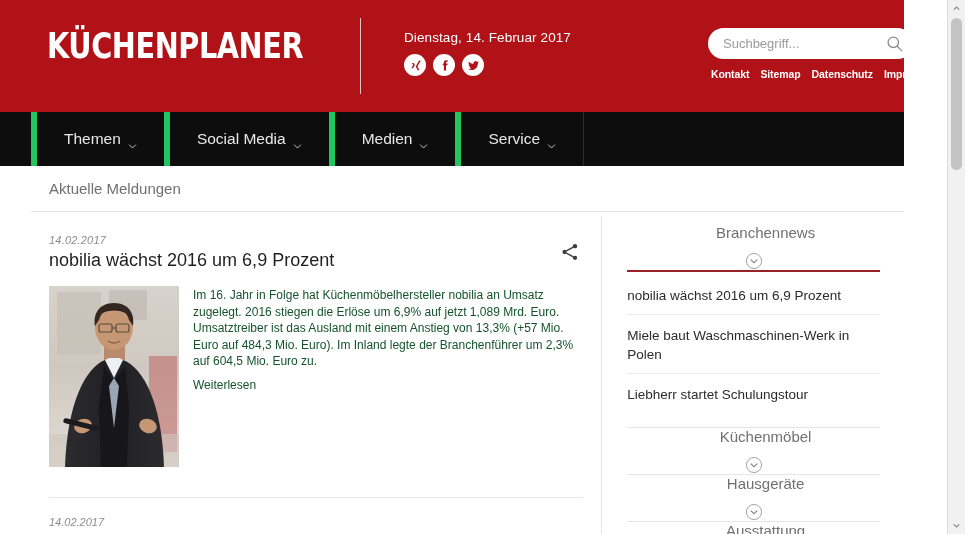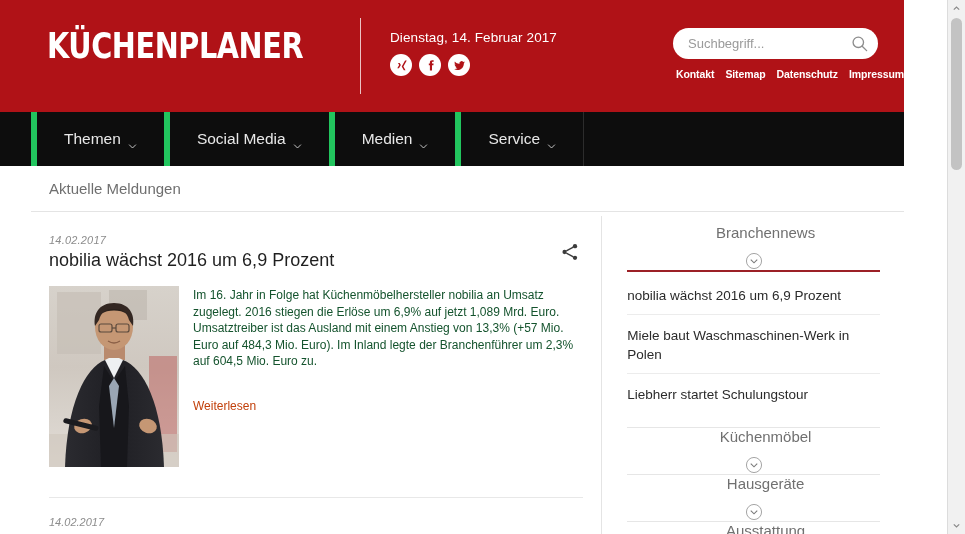--- a/index.html
+++ b/index.html
@@ -58,21 +58,21 @@
     position: absolute;
     left: 360px;
     top: 18px;
     width: 1px;
     height: 76px;
     background: rgba(255,255,255,0.75);
   }
 
   .date-block {
     position: absolute;
-    left: 390px;
+    left: 404px;
     top: 30px;
   }
 
   .date-text {
     color: #ffffff;
     font-size: 13.5px;
     font-weight: 400;
     letter-spacing: 0.1px;
     white-space: nowrap;
   }
@@ -90,21 +90,21 @@
     background: #ffffff;
     display: flex;
     align-items: center;
     justify-content: center;
     cursor: pointer;
   }
   .social-icon svg { display: block; }
 
   .search-block {
     position: absolute;
-    left: 673px;
+    left: 708px;
     top: 28px;
     width: 205px;
   }
 
   .search-pill {
     position: relative;
     width: 205px;
     height: 31px;
     background: #ffffff;
     border-radius: 16px;
@@ -285,22 +285,22 @@
 
   .article-text p {
     color: #14532d;
     font-size: 12px;
     line-height: 16.5px;
     font-family: "Liberation Sans", sans-serif;
   }
 
   .readmore {
     display: inline-block;
-    margin-top: 29px;
-    color: #c2410c;
+    margin-top: 8px;
+    color: #14532d;
     font-size: 12px;
     text-decoration: none;
     cursor: pointer;
   }
 
   .article-sep {
     height: 1px;
     background: #e8e8e8;
     margin-top: 30px;
   }

